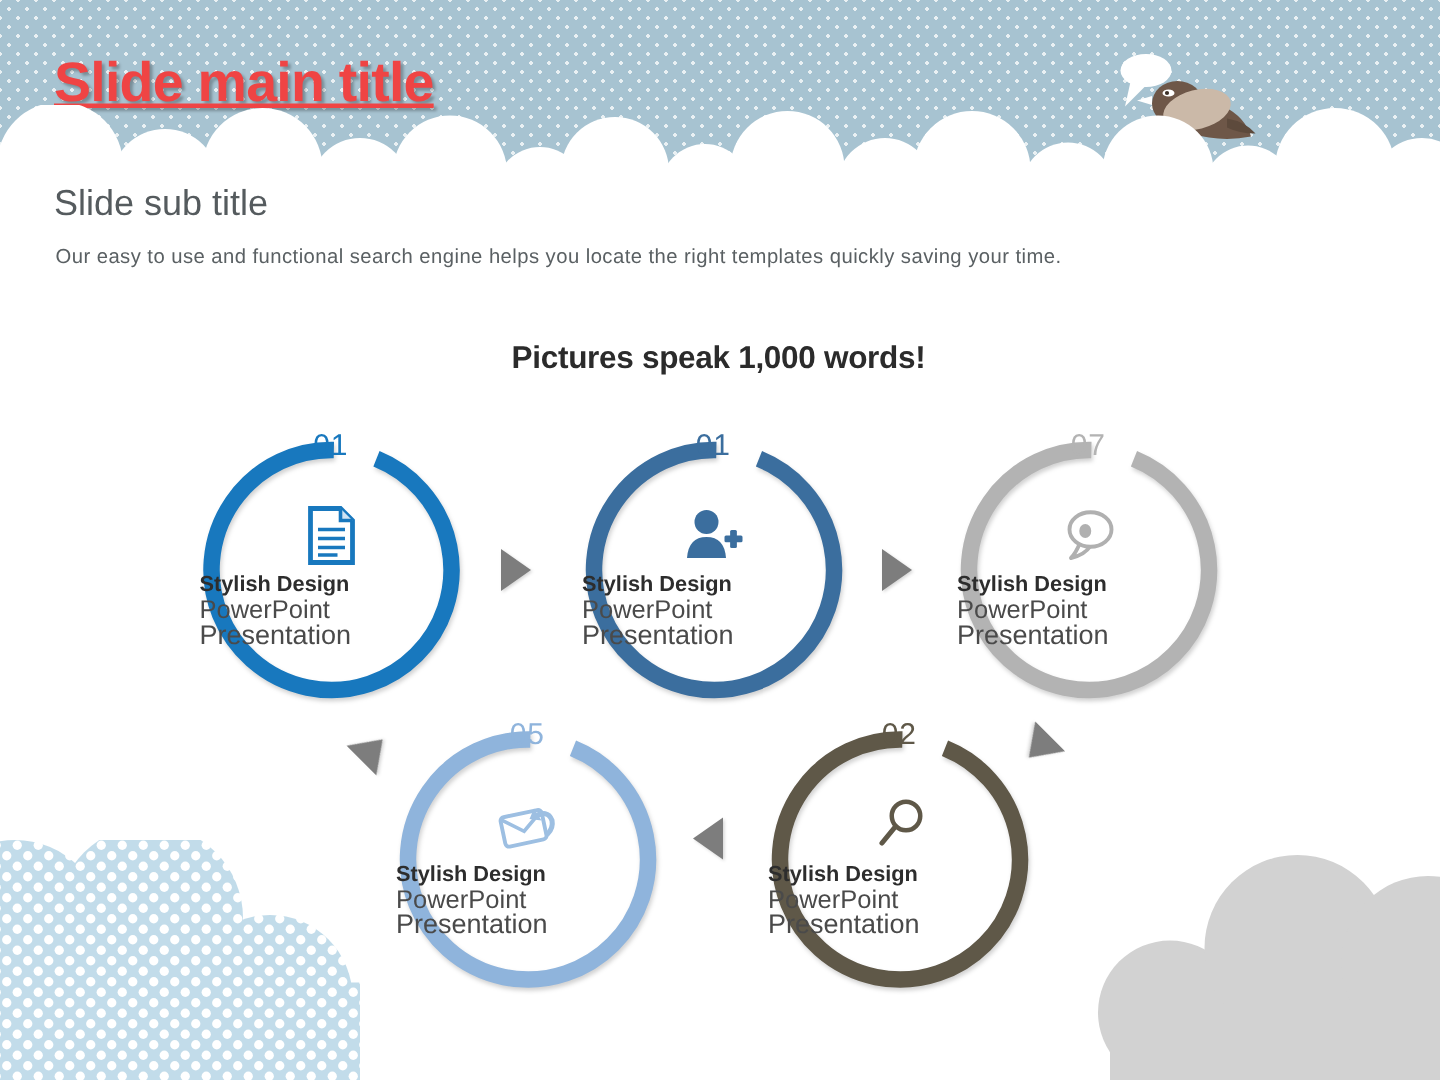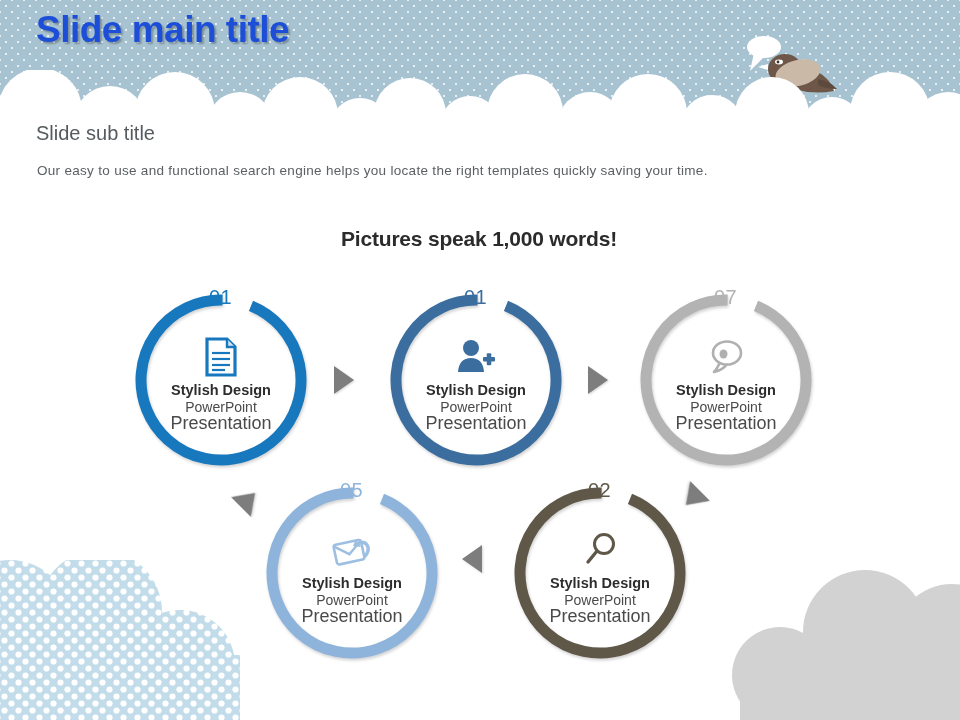--- a/index.html
+++ b/index.html
@@ -37,41 +37,42 @@
   .cloud-band {
     position: absolute;
     left: 0; top: 70px;
     width: 960px;
     height: 75px;
   }
   .cloud-band svg { display: block; }
 
   .slide-main-title {
     position: absolute;
-    left: 36px; top: 9px;
+    left: 36px; top: 34px;
     font-size: 37px;
     font-weight: bold;
-    color: #1d4ed8;
+    color: #ef4444;
     letter-spacing: -0.5px;
     text-shadow: 2px 2px 2px rgba(0,0,0,0.28);
     white-space: nowrap;
+    text-decoration: underline;
   }
 
   
   .bird-wrap {
     position: absolute;
     left: 730px; top: 33px;
     width: 110px; height: 78px;
   }
 
   
   .slide-sub-title {
     position: absolute;
     left: 36px; top: 122px;
-    font-size: 20px;
+    font-size: 24px;
     color: #555b5e;
     font-weight: normal;
     letter-spacing: 0px;
     white-space: nowrap;
   }
   .slide-sub-desc {
     position: absolute;
     left: 37px; top: 162px;
     width: 840px;
     font-size: 13.5px;
@@ -112,37 +113,37 @@
     transform: translateX(-52%);
     font-size: 20px;
     font-weight: normal;
     letter-spacing: 0.5px;
   }
   .node .body {
     position: absolute;
     left: 0;
     top: 44px;
     width: 176px;
-    text-align: center;
+    text-align: left;
   }
   .node .icon {
     height: 42px;
     margin-bottom: 4px;
     display: flex;
     align-items: center;
     justify-content: center;
   }
   .node .t1 {
     font-size: 14.5px;
     font-weight: bold;
     color: #2d2d2d;
     line-height: 17px;
   }
   .node .t2 {
-    font-size: 14px;
+    font-size: 17px;
     color: #4a4a4a;
     line-height: 16px;
   }
   .node .t3 {
     font-size: 18px;
     color: #4a4a4a;
     line-height: 16px;
   }
 
   

